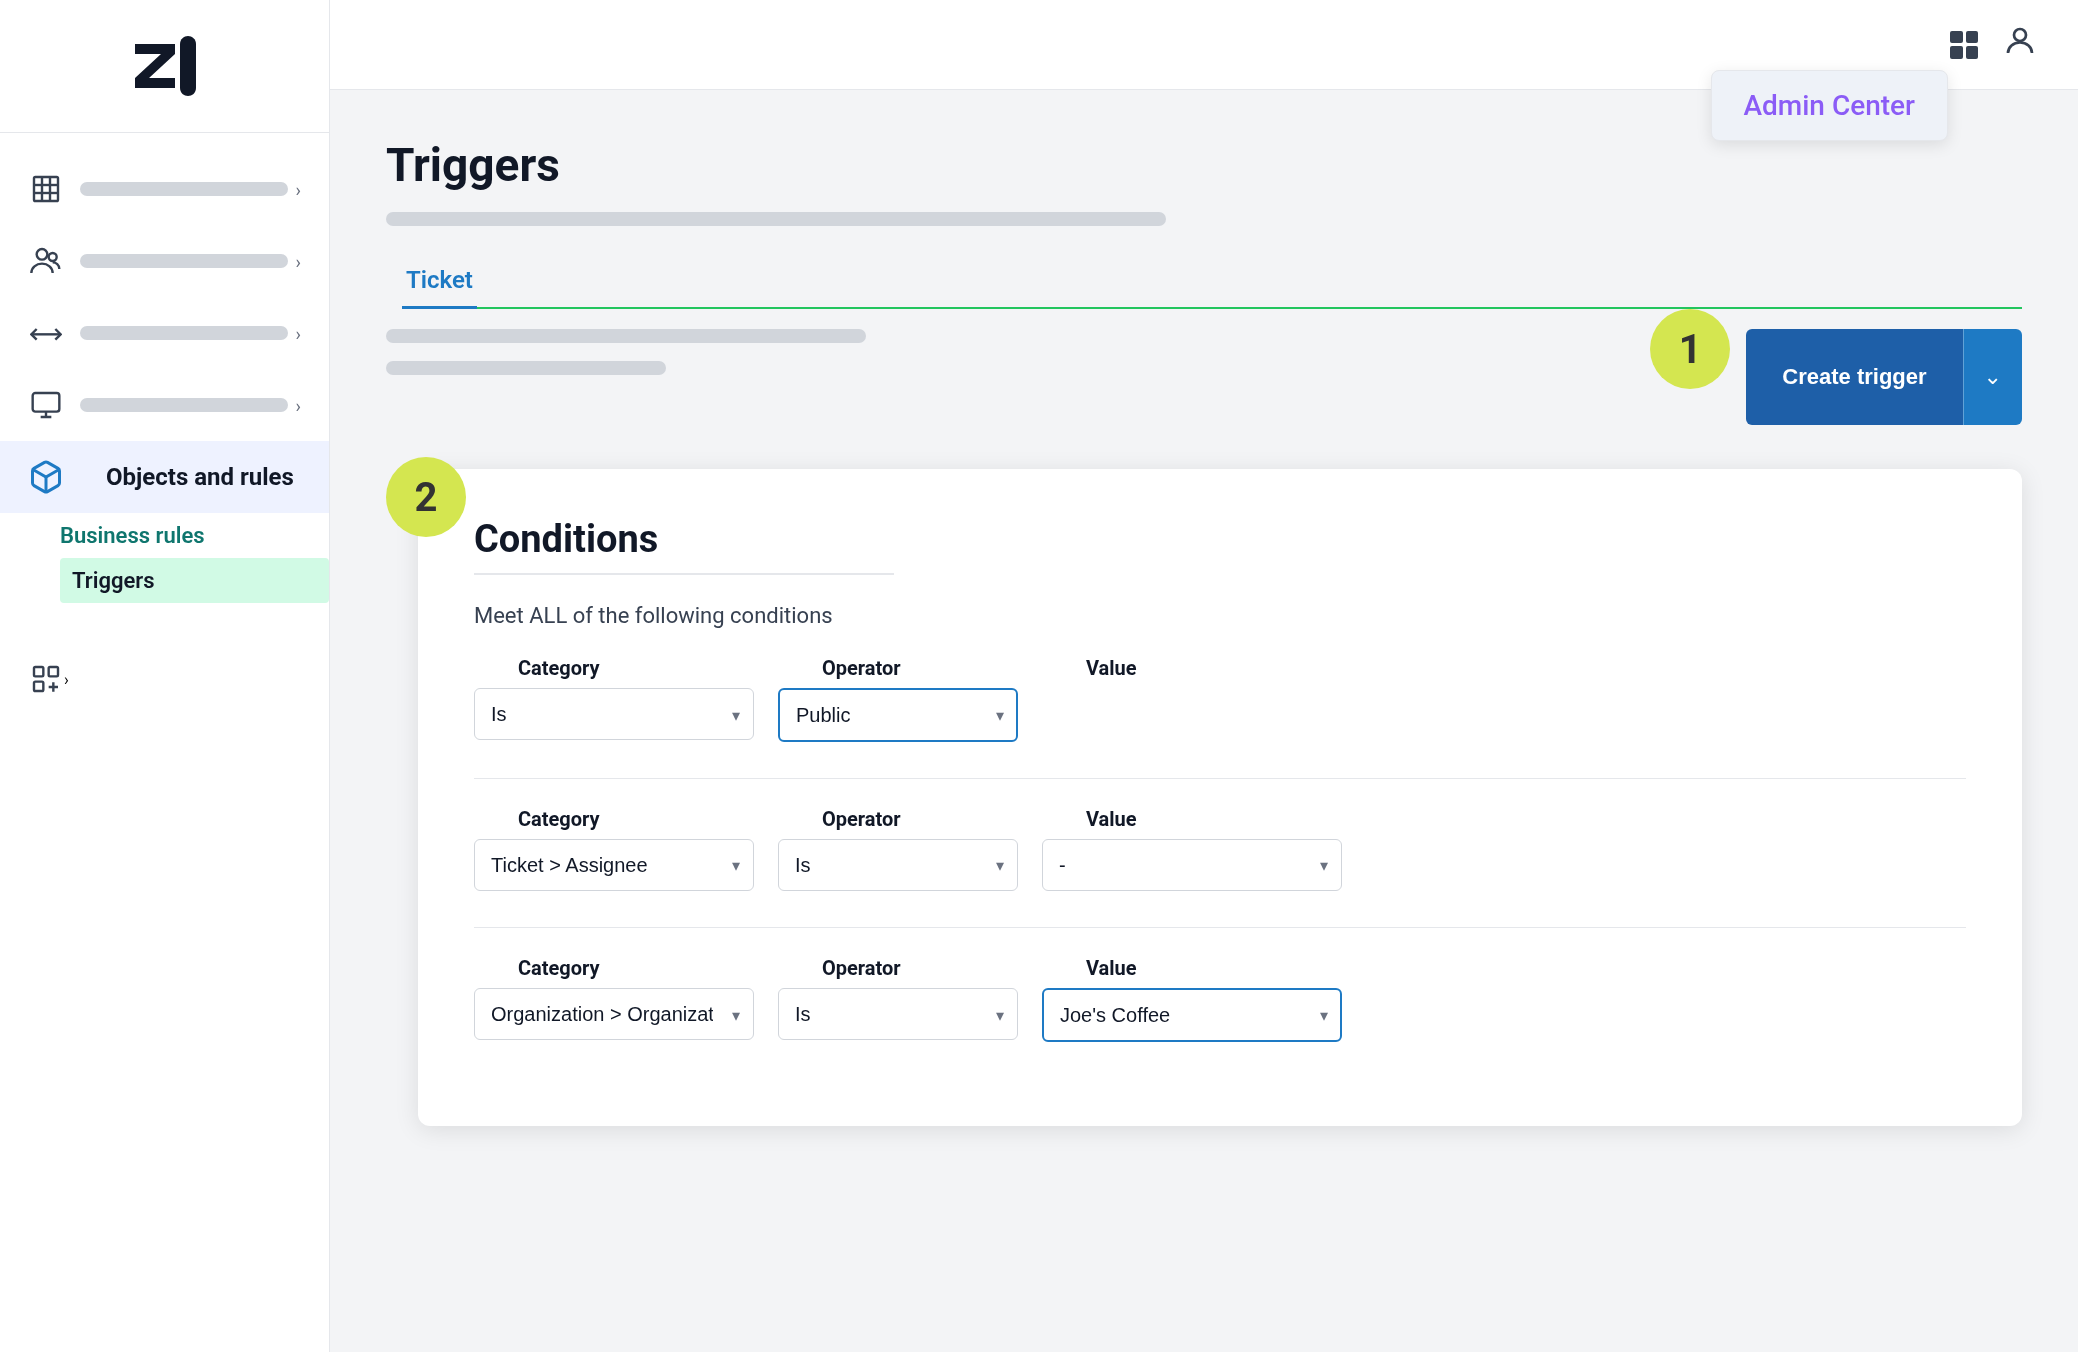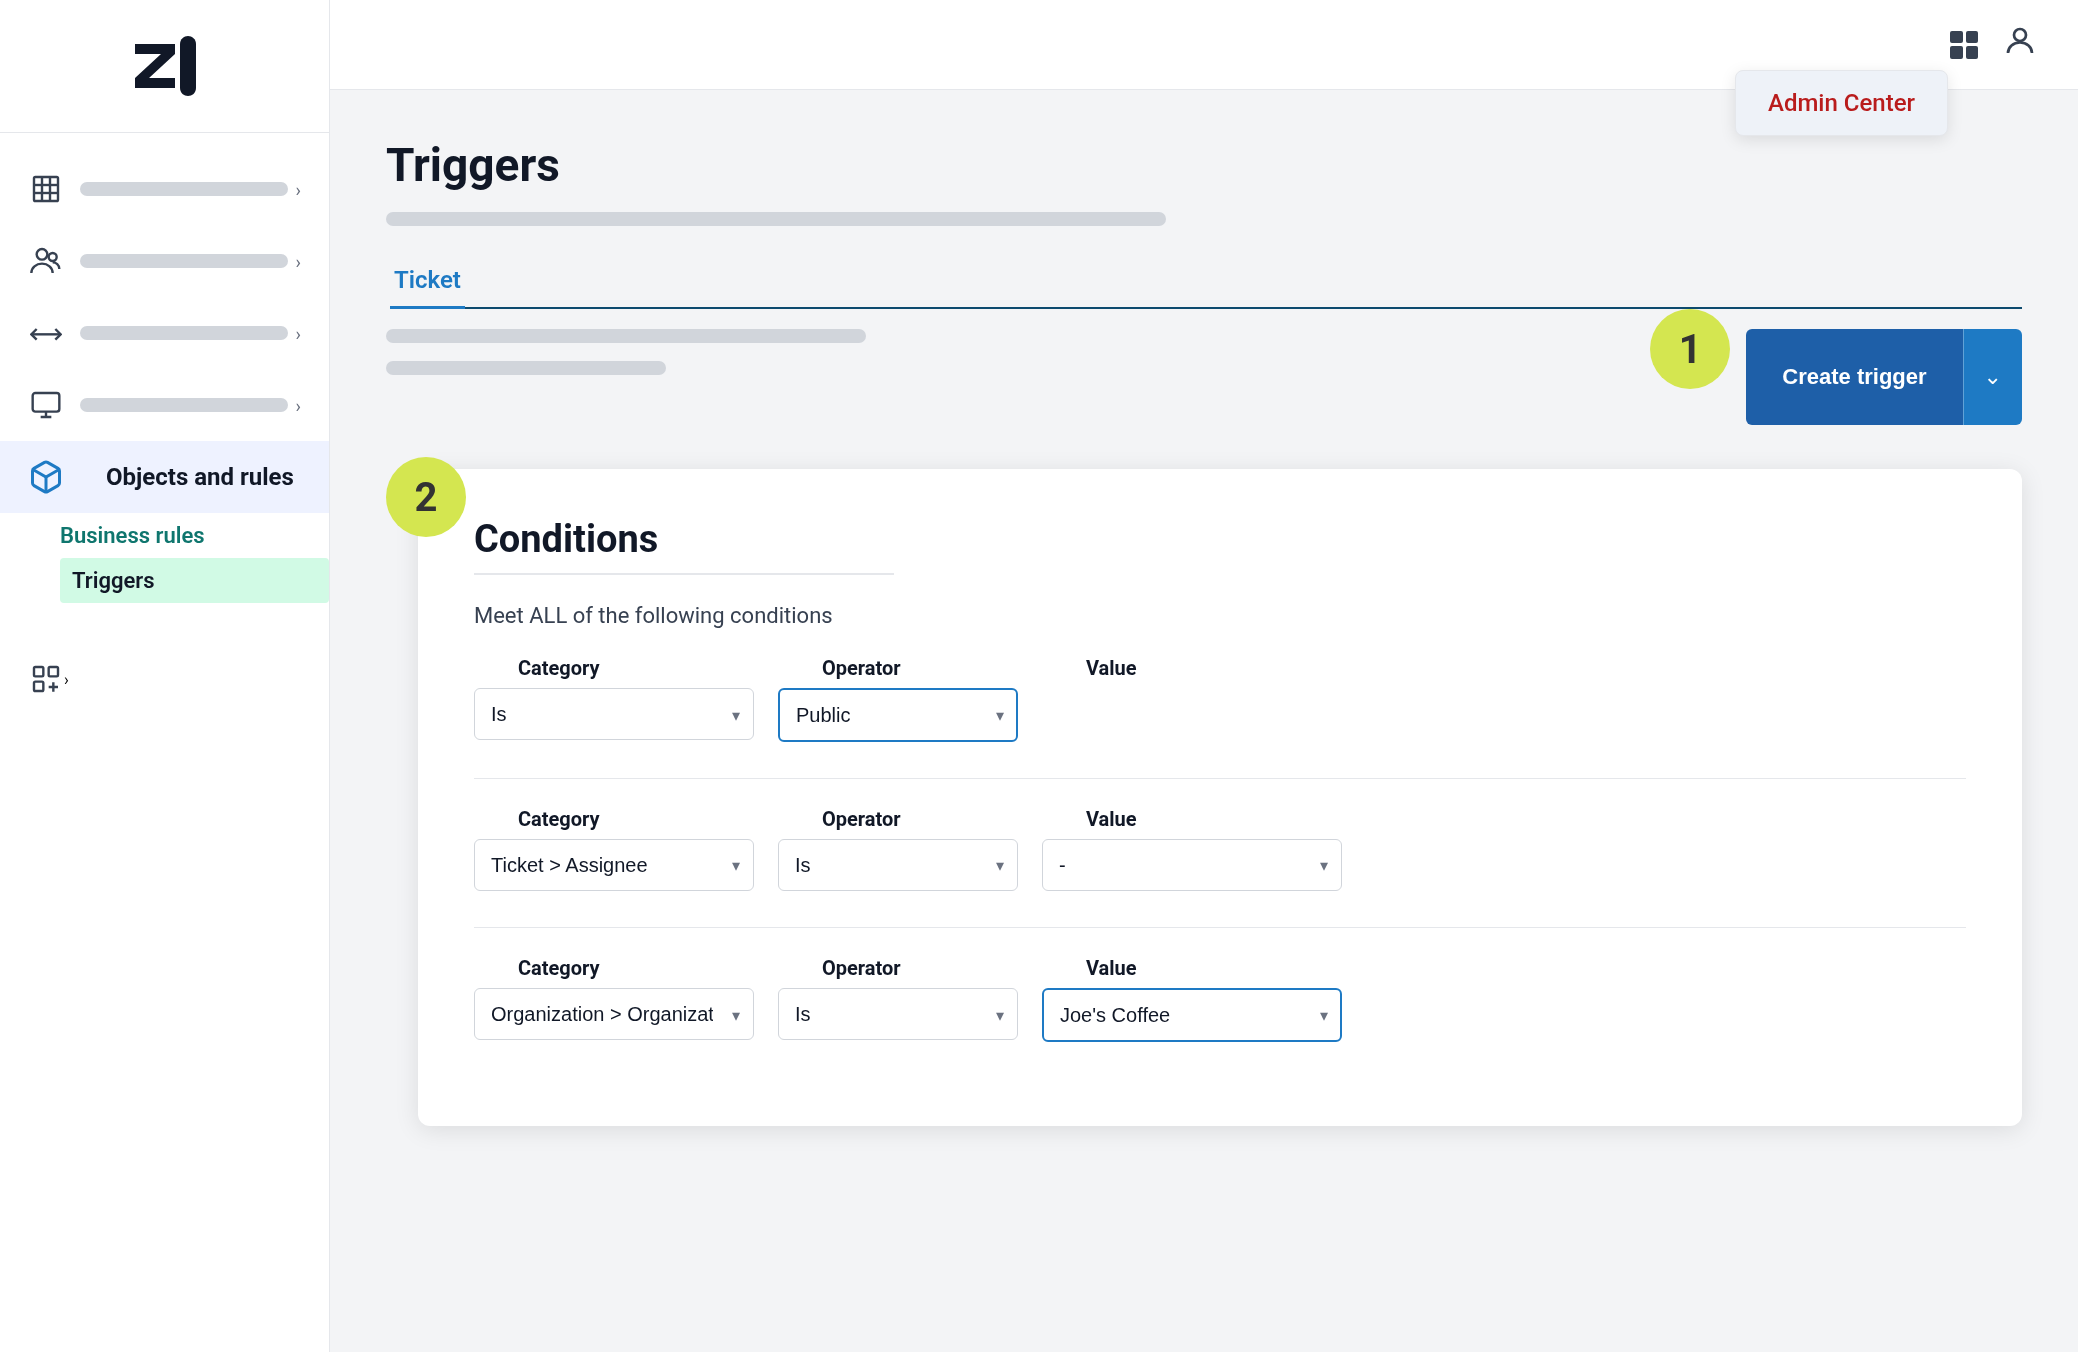--- a/index.html
+++ b/index.html
@@ -161,22 +161,22 @@
       background: #eef2f8;
       border: 1px solid #e5e7eb;
       border-radius: 8px;
       padding: 18px 32px;
       box-shadow: 0 4px 16px rgba(0,0,0,0.1);
       z-index: 100;
       white-space: nowrap;
     }
 
     .admin-dropdown a {
-      color: #b91c1c;
-      font-size: 24px;
+      color: #8b5cf6;
+      font-size: 28px;
       text-decoration: none;
       font-weight: 500;
     }
 
     
     .content {
       flex: 1;
       padding: 48px 56px;
       overflow-y: auto;
       position: relative;
@@ -197,22 +197,22 @@
       margin-bottom: 10px;
     }
 
     .skeleton-bar.wide { width: 780px; }
     .skeleton-bar.medium { width: 480px; }
     .skeleton-bar.short { width: 280px; }
 
     
     .tabs {
       display: flex;
-      border-bottom: 2px solid #0c4a6e;
-      margin: 28px 0 20px 4px;
+      border-bottom: 2px solid #22c55e;
+      margin: 28px 0 20px 16px;
     }
 
     .tab {
       padding: 12px 4px;
       margin-right: 32px;
       font-size: 24px;
       cursor: pointer;
       color: #374151;
       border-bottom: 3px solid transparent;
       margin-bottom: -2px;

